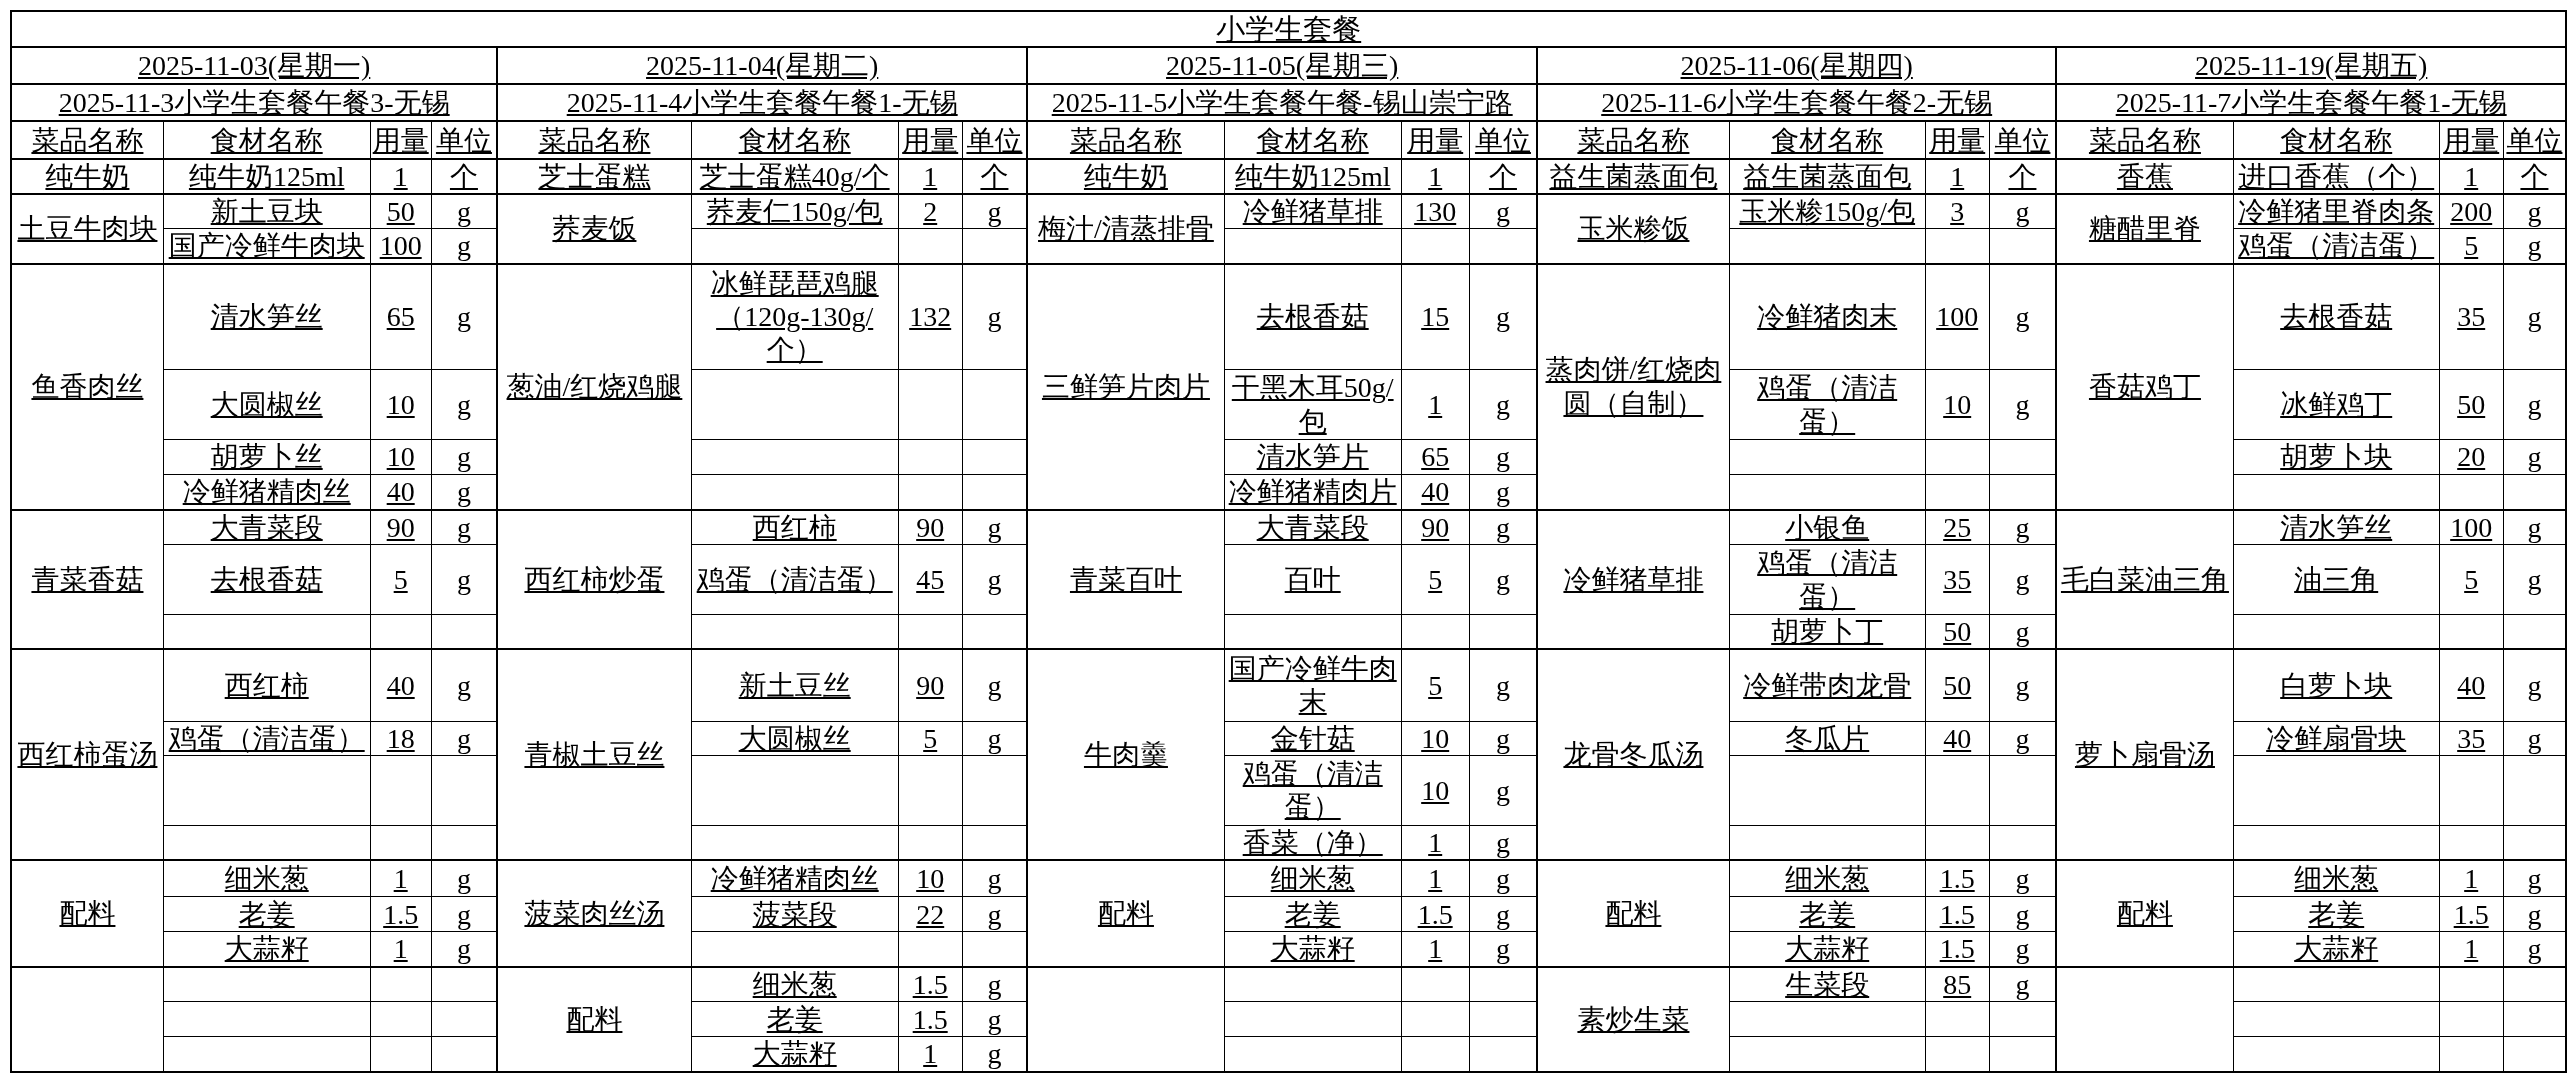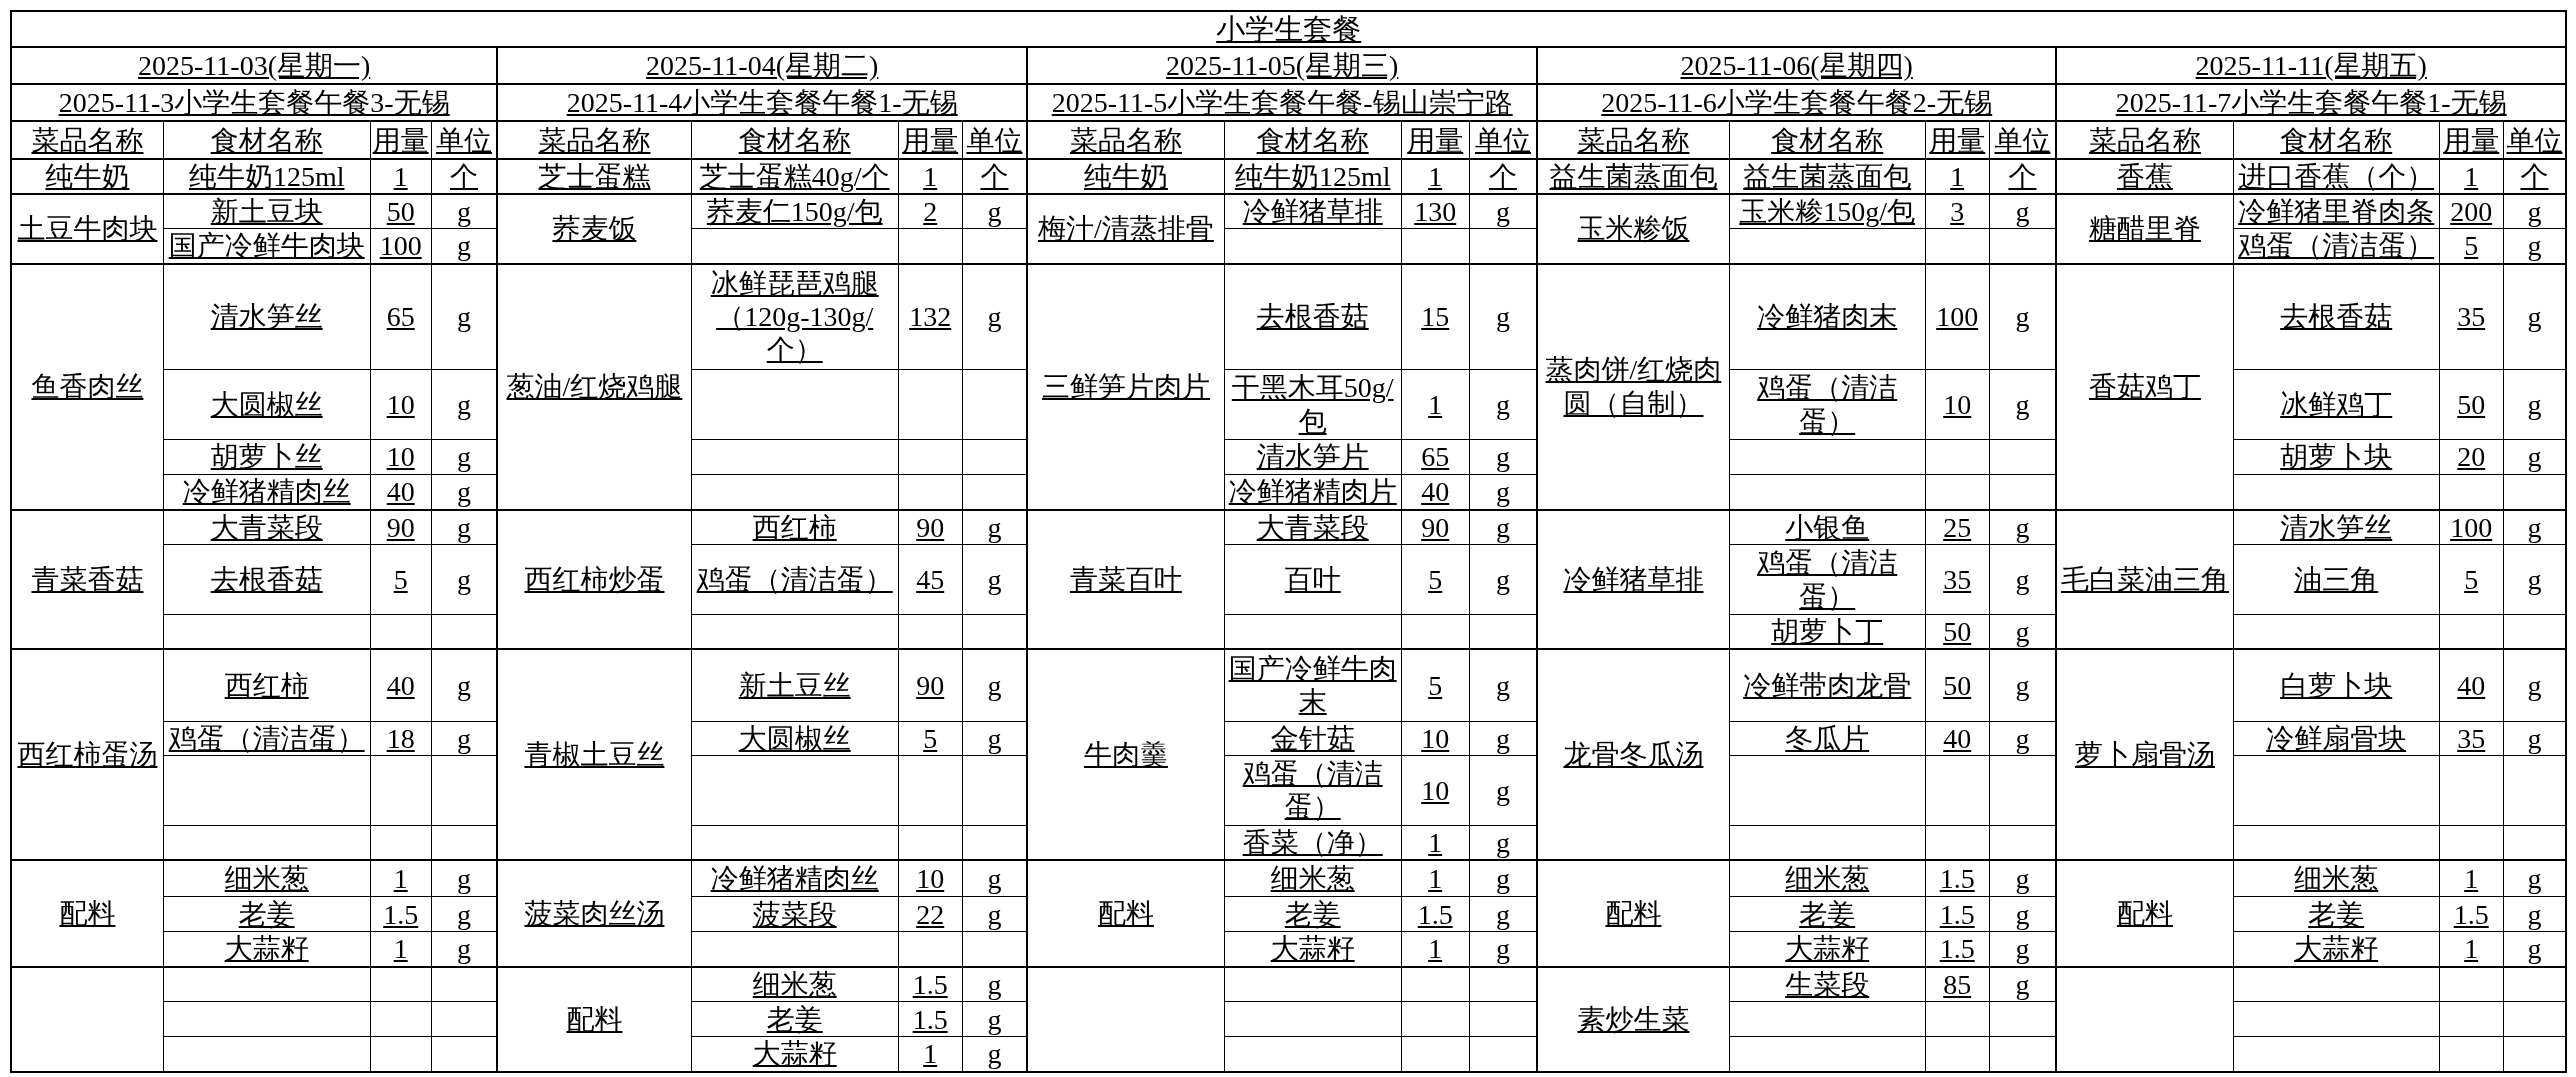--- a/index.html
+++ b/index.html
@@ -61,21 +61,21 @@
       </colgroup>
     <thead id="menu-head">
         <tr style="height: 35px;">
           <th colspan="20" class="title-cell">小学生套餐</th>
         </tr>
         <tr style="height: 37px; padding-left: 24px;">
           <th colspan="4" class="bt bl">2025-11-03(星期一)</th>
           <th colspan="4" class="bt bl">2025-11-04(星期二)</th>
           <th colspan="4" class="bt bl">2025-11-05(星期三)</th>
           <th colspan="4" class="bt bl">2025-11-06(星期四)</th>
-          <th colspan="4" class="bt bl">2025-11-11(星期五)</th>
+          <th colspan="4" class="bt bl">2025-11-19(星期五)</th>
         </tr>
         <tr style="height: 37px;">
           <th colspan="4" class="bt bl">2025-11-3小学生套餐午餐3-无锡</th>
           <th colspan="4" class="bt bl">2025-11-4小学生套餐午餐1-无锡</th>
           <th colspan="4" class="bt bl">2025-11-5小学生套餐午餐-锡山崇宁路</th>
           <th colspan="4" class="bt bl">2025-11-6小学生套餐午餐2-无锡</th>
           <th colspan="4" class="bt bl">2025-11-7小学生套餐午餐1-无锡</th>
         </tr>
         <tr style="height: 38px;">
           <th class="bt bl">菜品名称</th>

